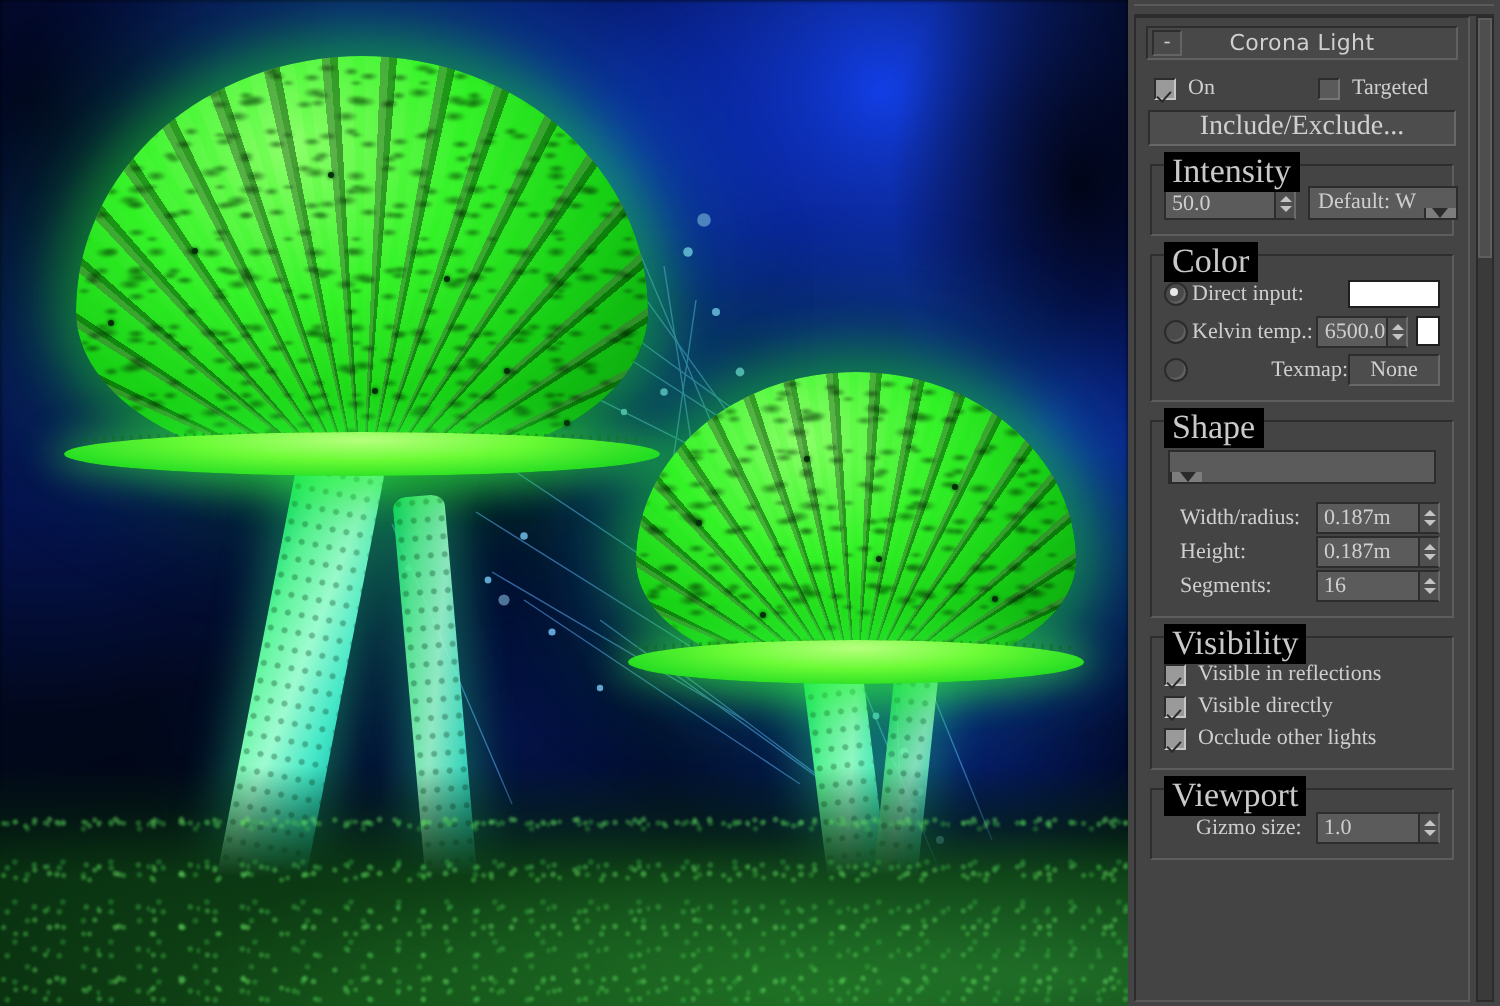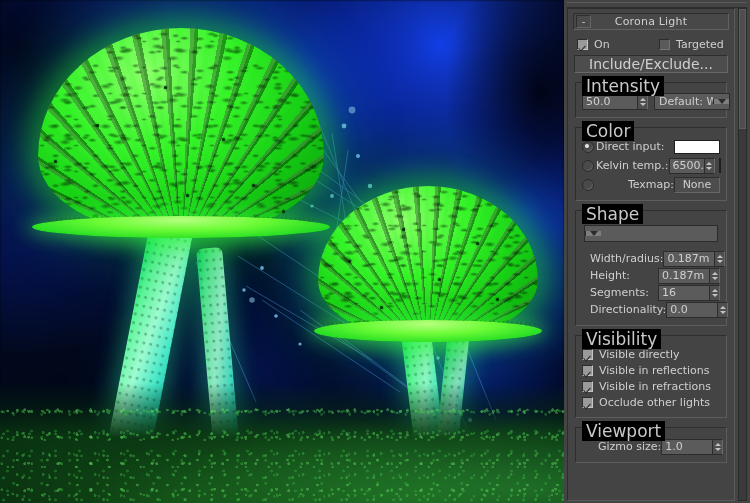--- a/index.html
+++ b/index.html
@@ -133,21 +133,21 @@
   .rollout-head{position:relative;margin:4px 5px 0 5px;height:17px;
       background:#484848;border:1px solid #2e2e2e;border-right-color:#616161;
       border-bottom-color:#616161;box-sizing:border-box;
       display:flex;align-items:center;justify-content:center;}
   .rollout-head .title{color:#cfcfcf;font-size:11px;letter-spacing:.2px;}
   .collapse-btn{position:absolute;left:2px;top:1px;width:15px;height:13px;
       background:#4a4a4a;border:1px solid #2e2e2e;border-right-color:#646464;
       border-bottom-color:#646464;box-sizing:border-box;color:#c8c8c8;
       font-size:10px;line-height:11px;text-align:center;}
 
-  .body{padding:4px 5px 4px 5px;}
+  .body{padding:4px 5px 4px 5px;font-family:Liberation Serif, serif;}
 
   
   .cb-row{display:flex;align-items:center;height:16px;}
   .cbx{width:11px;height:11px;background:#9a9a9a;border:1px solid #2c2c2c;
       border-right-color:#c6c6c6;border-bottom-color:#c6c6c6;box-sizing:border-box;
       position:relative;flex:0 0 auto;}
   .cbx.off{background:#5a5a5a;border-right-color:#767676;border-bottom-color:#767676;}
   .cbx.on::after{content:"";position:absolute;left:2px;top:4px;width:3px;height:6px;
       border:solid #2a2a2a;border-width:0 1.7px 1.7px 0;transform:rotate(42deg);}
   .cb-lbl{margin-left:6px;color:#cfcfcf;font-size:11px;white-space:nowrap;}
@@ -171,21 +171,21 @@
       box-sizing:border-box;color:#cfcfcf;font-size:11px;line-height:14px;
       padding:0 3px;overflow:hidden;white-space:nowrap;}
   .spin .arrows{width:11px;background:#4f4f4f;border:1px solid #2c2c2c;
       border-right-color:#6a6a6a;box-sizing:border-box;display:flex;
       flex-direction:column;align-items:center;justify-content:center;gap:2px;}
   .ar{width:0;height:0;border-left:3px solid transparent;border-right:3px solid transparent;}
   .ar.up{border-bottom:3px solid #c4c4c4;}
   .ar.dn{border-top:3px solid #c4c4c4;}
 
   
-  .dd{display:flex;align-items:center;height:17px;background:#5b5b5b;
+  .dd{display:flex;align-items:flex-end;height:17px;background:#5b5b5b;
       border:1px solid #2c2c2c;box-sizing:border-box;}
   .dd .txt{flex:1;color:#cfcfcf;font-size:11px;line-height:15px;padding:0 4px;
       overflow:hidden;white-space:nowrap;}
   .dd .arw{width:15px;background:#7d7d7d;border-left:1px solid #2c2c2c;
       display:flex;align-items:center;justify-content:center;}
   .dd .arw i{width:0;height:0;border-left:4px solid transparent;
       border-right:4px solid transparent;border-top:5px solid #2b2b2b;display:block;}
 
   
   .rd-row{display:flex;align-items:center;height:17px;}
@@ -438,46 +438,32 @@
             <span class="lblcol" style="width:78px;">Segments:</span>
             <span class="spin" style="width:62px;">
               <span class="fld" style="width:51px;">16</span>
               <span class="arrows">
                 <i class="ar up"></i>
                 <i class="ar dn"></i>
               </span>
             </span>
           </div>
 
-          <div class="frow" style="padding-left:8px;">
-            <span class="lblcol" style="width:78px;">Directionality:</span>
-            <span class="spin" style="width:62px;">
-              <span class="fld" style="width:51px;">0.0</span>
-              <span class="arrows">
-                <i class="ar up"></i>
-                <i class="ar dn"></i>
-              </span>
-            </span>
-          </div>
         </div>
 
         <div class="group">
           <span class="glabel">Visibility</span>
 
+          <div class="cb-row">
+            <span class="cbx on"></span>
+            <span class="cb-lbl">Visible in reflections</span>
+          </div>
           <div class="cb-row">
             <span class="cbx on"></span>
             <span class="cb-lbl">Visible directly</span>
-          </div>
-          <div class="cb-row">
-            <span class="cbx on"></span>
-            <span class="cb-lbl">Visible in reflections</span>
-          </div>
-          <div class="cb-row">
-            <span class="cbx on"></span>
-            <span class="cb-lbl">Visible in refractions</span>
           </div>
           <div class="cb-row">
             <span class="cbx on"></span>
             <span class="cb-lbl">Occlude other lights</span>
           </div>
         </div>
 
         <div class="group">
           <span class="glabel">Viewport</span>
           <div class="frow" style="padding-left:16px;">

